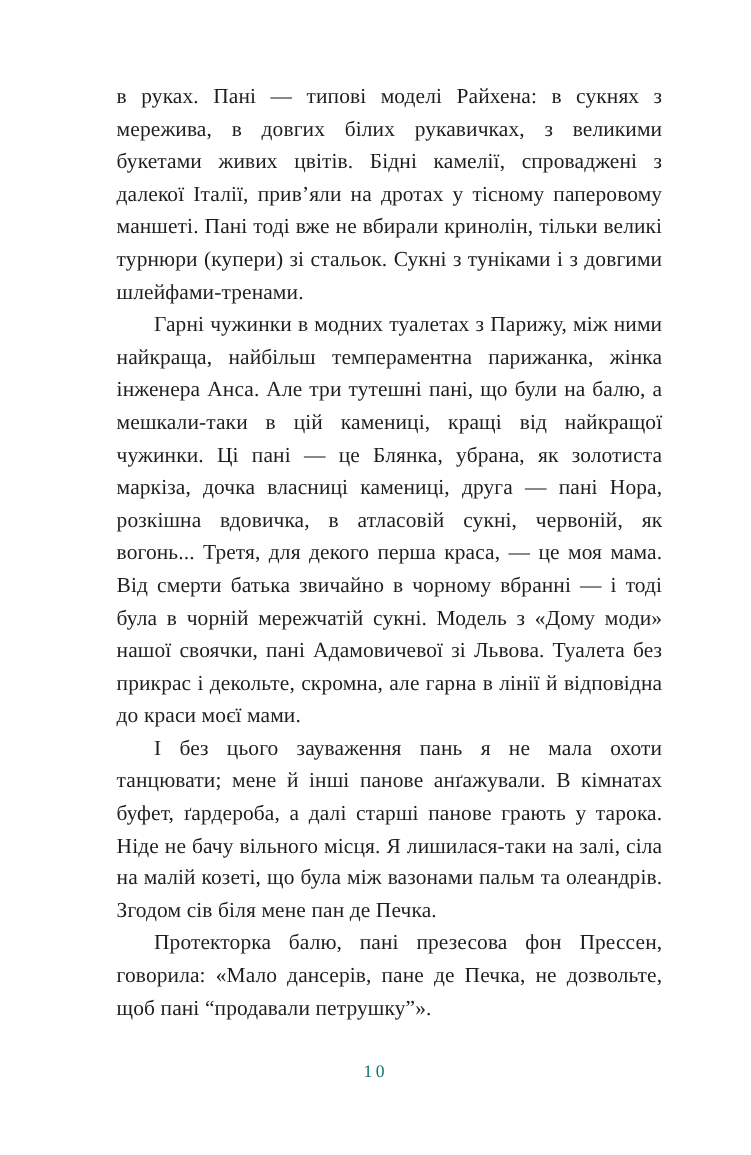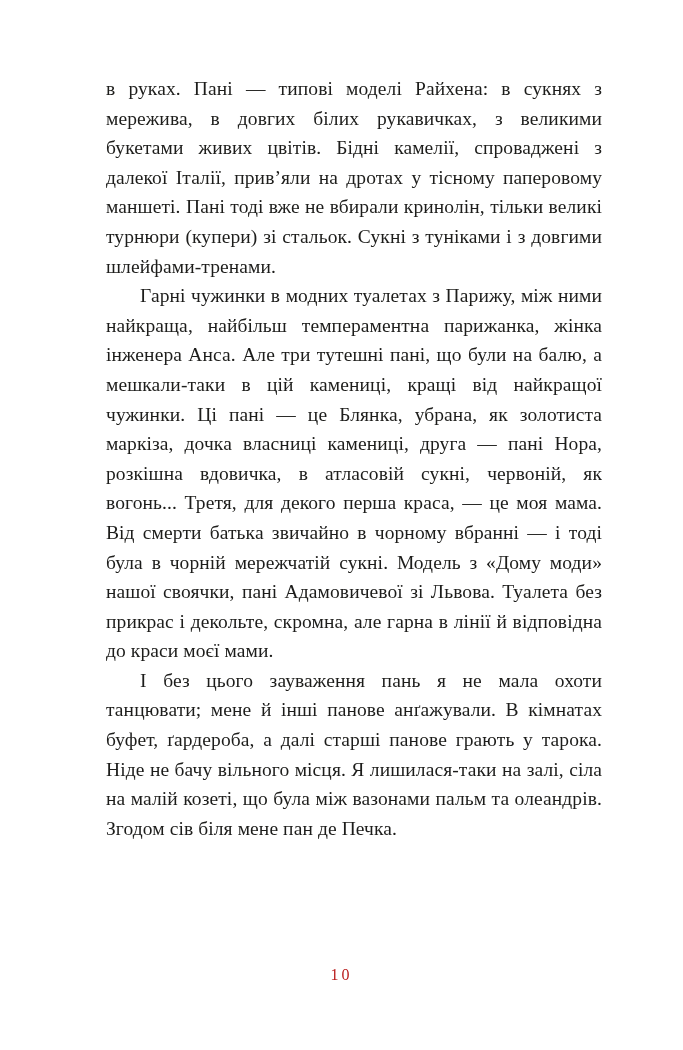--- a/index.html
+++ b/index.html
@@ -42,26 +42,27 @@
     text-indent: 34px;
   }
   .page-number {
     position: absolute;
     top: 966px;
     left: 0;
     width: 683px;
     text-align: center;
     font-size: 16px;
     letter-spacing: 3px;
-    color: #b91c1c;
+    color: #0f766e;
   }
 </style>
 </head>
 <body>
 
 <div class="book-page">
   <div class="text-block">
     <p>в руках. Пані — типові моделі Райхена: в сукнях з мережива, в довгих білих рукавичках, з великими букетами живих цвітів. Бідні камелії, спроваджені з далекої Італії, прив’яли на дротах у тісному паперовому маншеті. Пані тоді вже не вбирали кринолін, тільки великі турнюри (купери) зі стальок. Сукні з туніками і з довгими шлейфами-тренами.</p>
     <p class="indented">Гарні чужинки в модних туалетах з Парижу, між ними найкраща, найбільш темпераментна парижанка, жінка інженера Анса. Але три тутешні пані, що були на балю, а мешкали-таки в цій камениці, кращі від найкращої чужинки. Ці пані — це Блянка, убрана, як золотиста маркіза, дочка власниці камениці, друга — пані Нора, розкішна вдовичка, в атласовій сукні, червоній, як вогонь... Третя, для декого перша краса, — це моя мама. Від смерти батька звичайно в чорному вбранні — і тоді була в чорній мережчатій сукні. Модель з «Дому моди» нашої своячки, пані Адамовичевої зі Львова. Туалета без прикрас і декольте, скромна, але гарна в лінії й відповідна до краси моєї мами.</p>
     <p class="indented">І без цього зауваження пань я не мала охоти танцювати; мене й інші панове анґажували. В кімнатах буфет, ґардероба, а далі старші панове грають у тарока. Ніде не бачу вільного місця. Я лишилася-таки на залі, сіла на малій козеті, що була між вазонами пальм та олеандрів. Згодом сів біля мене пан де Печка.</p>
+    <p class="indented">Протекторка балю, пані презесова фон Прессен, говорила: «Мало дансерів, пане де Печка, не дозвольте, щоб пані “продавали петрушку”».</p>
   </div>
   <div class="page-number">10</div>
 </div>
 
 </body></html>

